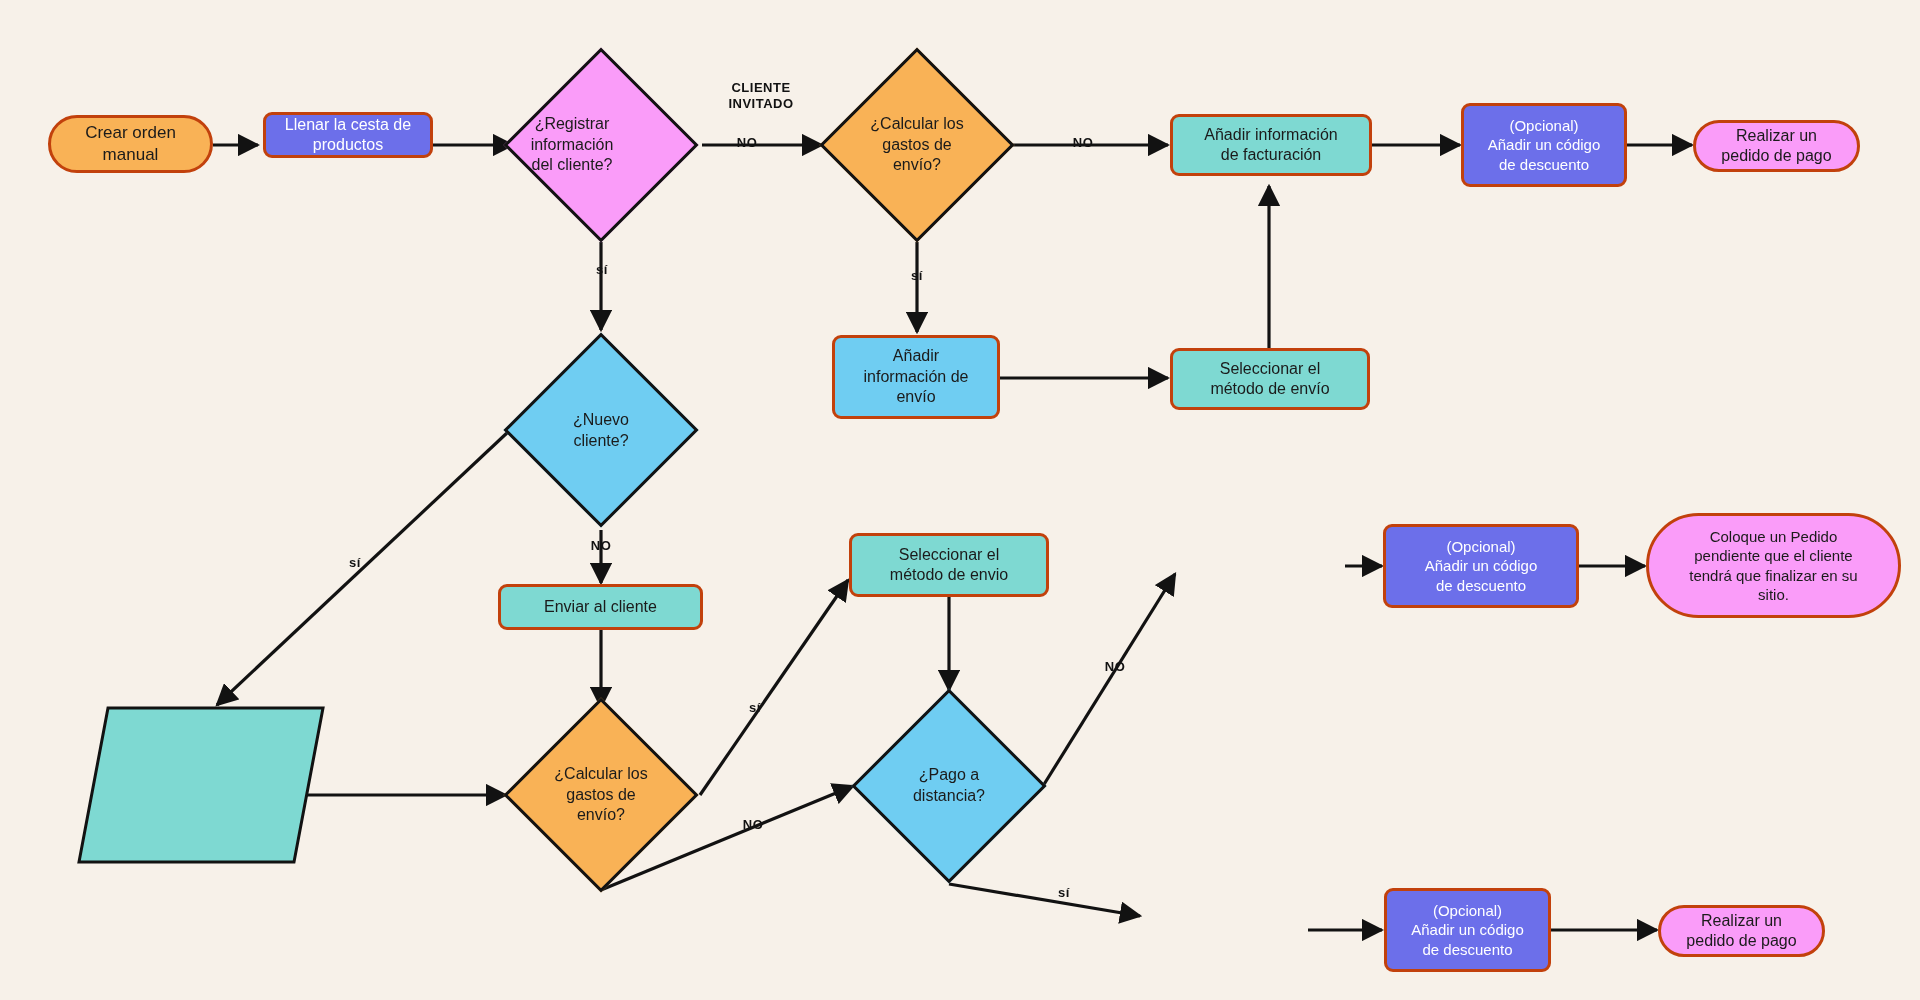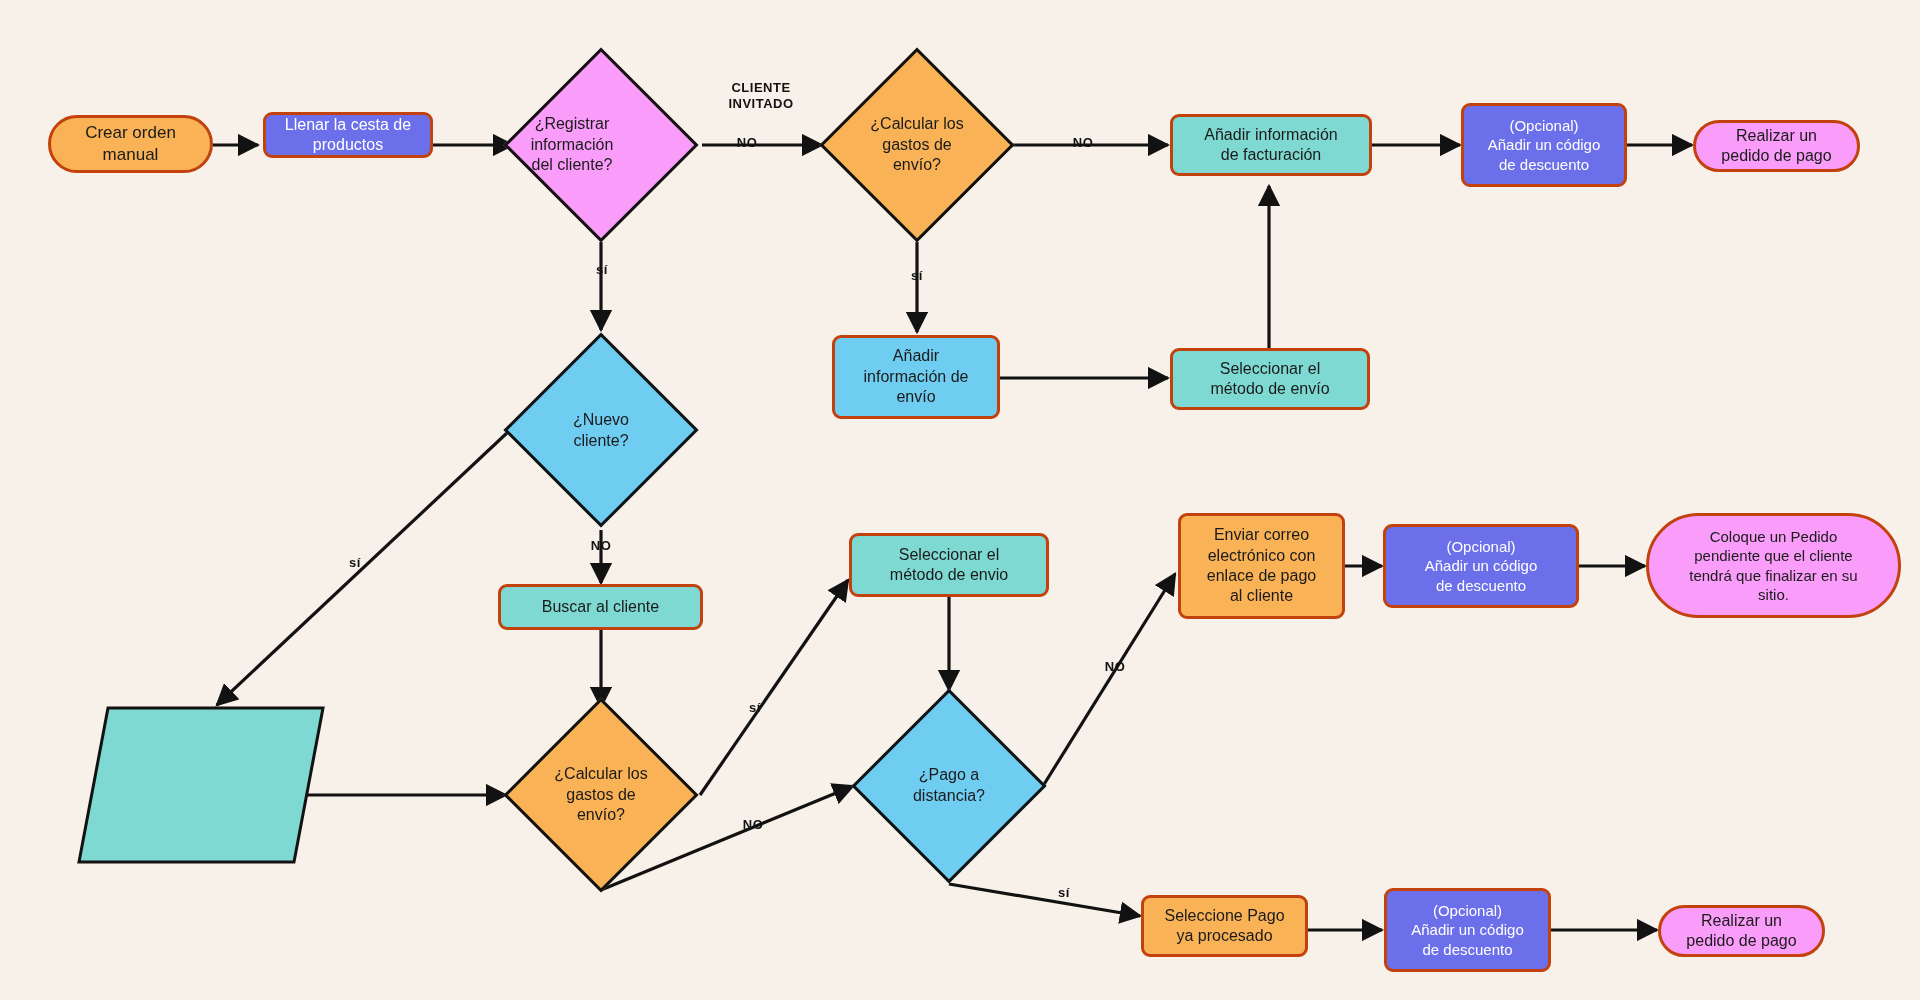--- a/index.html
+++ b/index.html
@@ -195,56 +195,50 @@
 información de
 envío</div>
 
   <div class="node rect" style="left:1170px; top:348px; width:200px; height:62px; background:#7ED9D2; font-size:16px;">Seleccionar el
 método de envío</div>
 
   <div class="diamond" style="left:532px; top:361px; width:138px; height:138px; background:#6FCDF2;"></div>
   <div class="diamond-label" style="left:522px; top:403px; width:158px; height:56px; font-size:16px;">¿Nuevo
 cliente?</div>
 
-  <div class="node rect" style="left:498px; top:584px; width:205px; height:46px; background:#7ED9D2; font-size:16px;">Buscar al cliente</div>
+  <div class="node rect" style="left:498px; top:584px; width:205px; height:46px; background:#7ED9D2; font-size:16px;">Enviar al cliente</div>
 
   <div class="para" style="left:76px; top:705px; width:250px; height:160px;">
     <svg width="250" height="160" viewBox="0 0 250 160">
       <polygon points="32,3 247,3 218,157 3,157" fill="#7ED9D2" stroke="#121212" stroke-width="3"></polygon>
     </svg>
   </div>
 
   <div class="diamond" style="left:532px; top:726px; width:138px; height:138px; background:#F9B256;"></div>
   <div class="diamond-label" style="left:512px; top:755px; width:178px; height:80px; font-size:16px;">¿Calcular los
 gastos de
 envío?</div>
 
   <div class="node rect" style="left:849px; top:533px; width:200px; height:64px; background:#7ED9D2; font-size:16px;">Seleccionar el
 método de envio</div>
 
   <div class="diamond" style="left:880px; top:717px; width:138px; height:138px; background:#6FCDF2;"></div>
   <div class="diamond-label" style="left:862px; top:758px; width:174px; height:56px; font-size:16px;">¿Pago a
 distancia?</div>
 
-  <div class="node rect" style="left:1178px; top:513px; width:167px; height:106px; background:#F9B256; font-size:16px;">Enviar correo
-electrónico con
-enlace de pago
-al cliente</div>
 
   <div class="node rect dark-text" style="left:1383px; top:524px; width:196px; height:84px; background:#6C6FEA; font-size:15px;">(Opcional)
 Añadir un código
 de descuento</div>
 
   <div class="node stadium" style="left:1646px; top:513px; width:255px; height:105px; background:#FA9CF9; font-size:15px;">Coloque un Pedido
 pendiente que el cliente
 tendrá que finalizar en su
 sitio.</div>
 
-  <div class="node rect" style="left:1141px; top:895px; width:167px; height:62px; background:#F9B256; font-size:16px;">Seleccione Pago
-ya procesado</div>
 
   <div class="node rect dark-text" style="left:1384px; top:888px; width:167px; height:84px; background:#6C6FEA; font-size:15px;">(Opcional)
 Añadir un código
 de descuento</div>
 
   <div class="node stadium" style="left:1658px; top:905px; width:167px; height:52px; background:#FA9CF9; font-size:16px;">Realizar un
 pedido de pago</div>
 
   <div class="edge-label" style="left:712px; top:80px; width:98px;">CLIENTE
 INVITADO</div>

